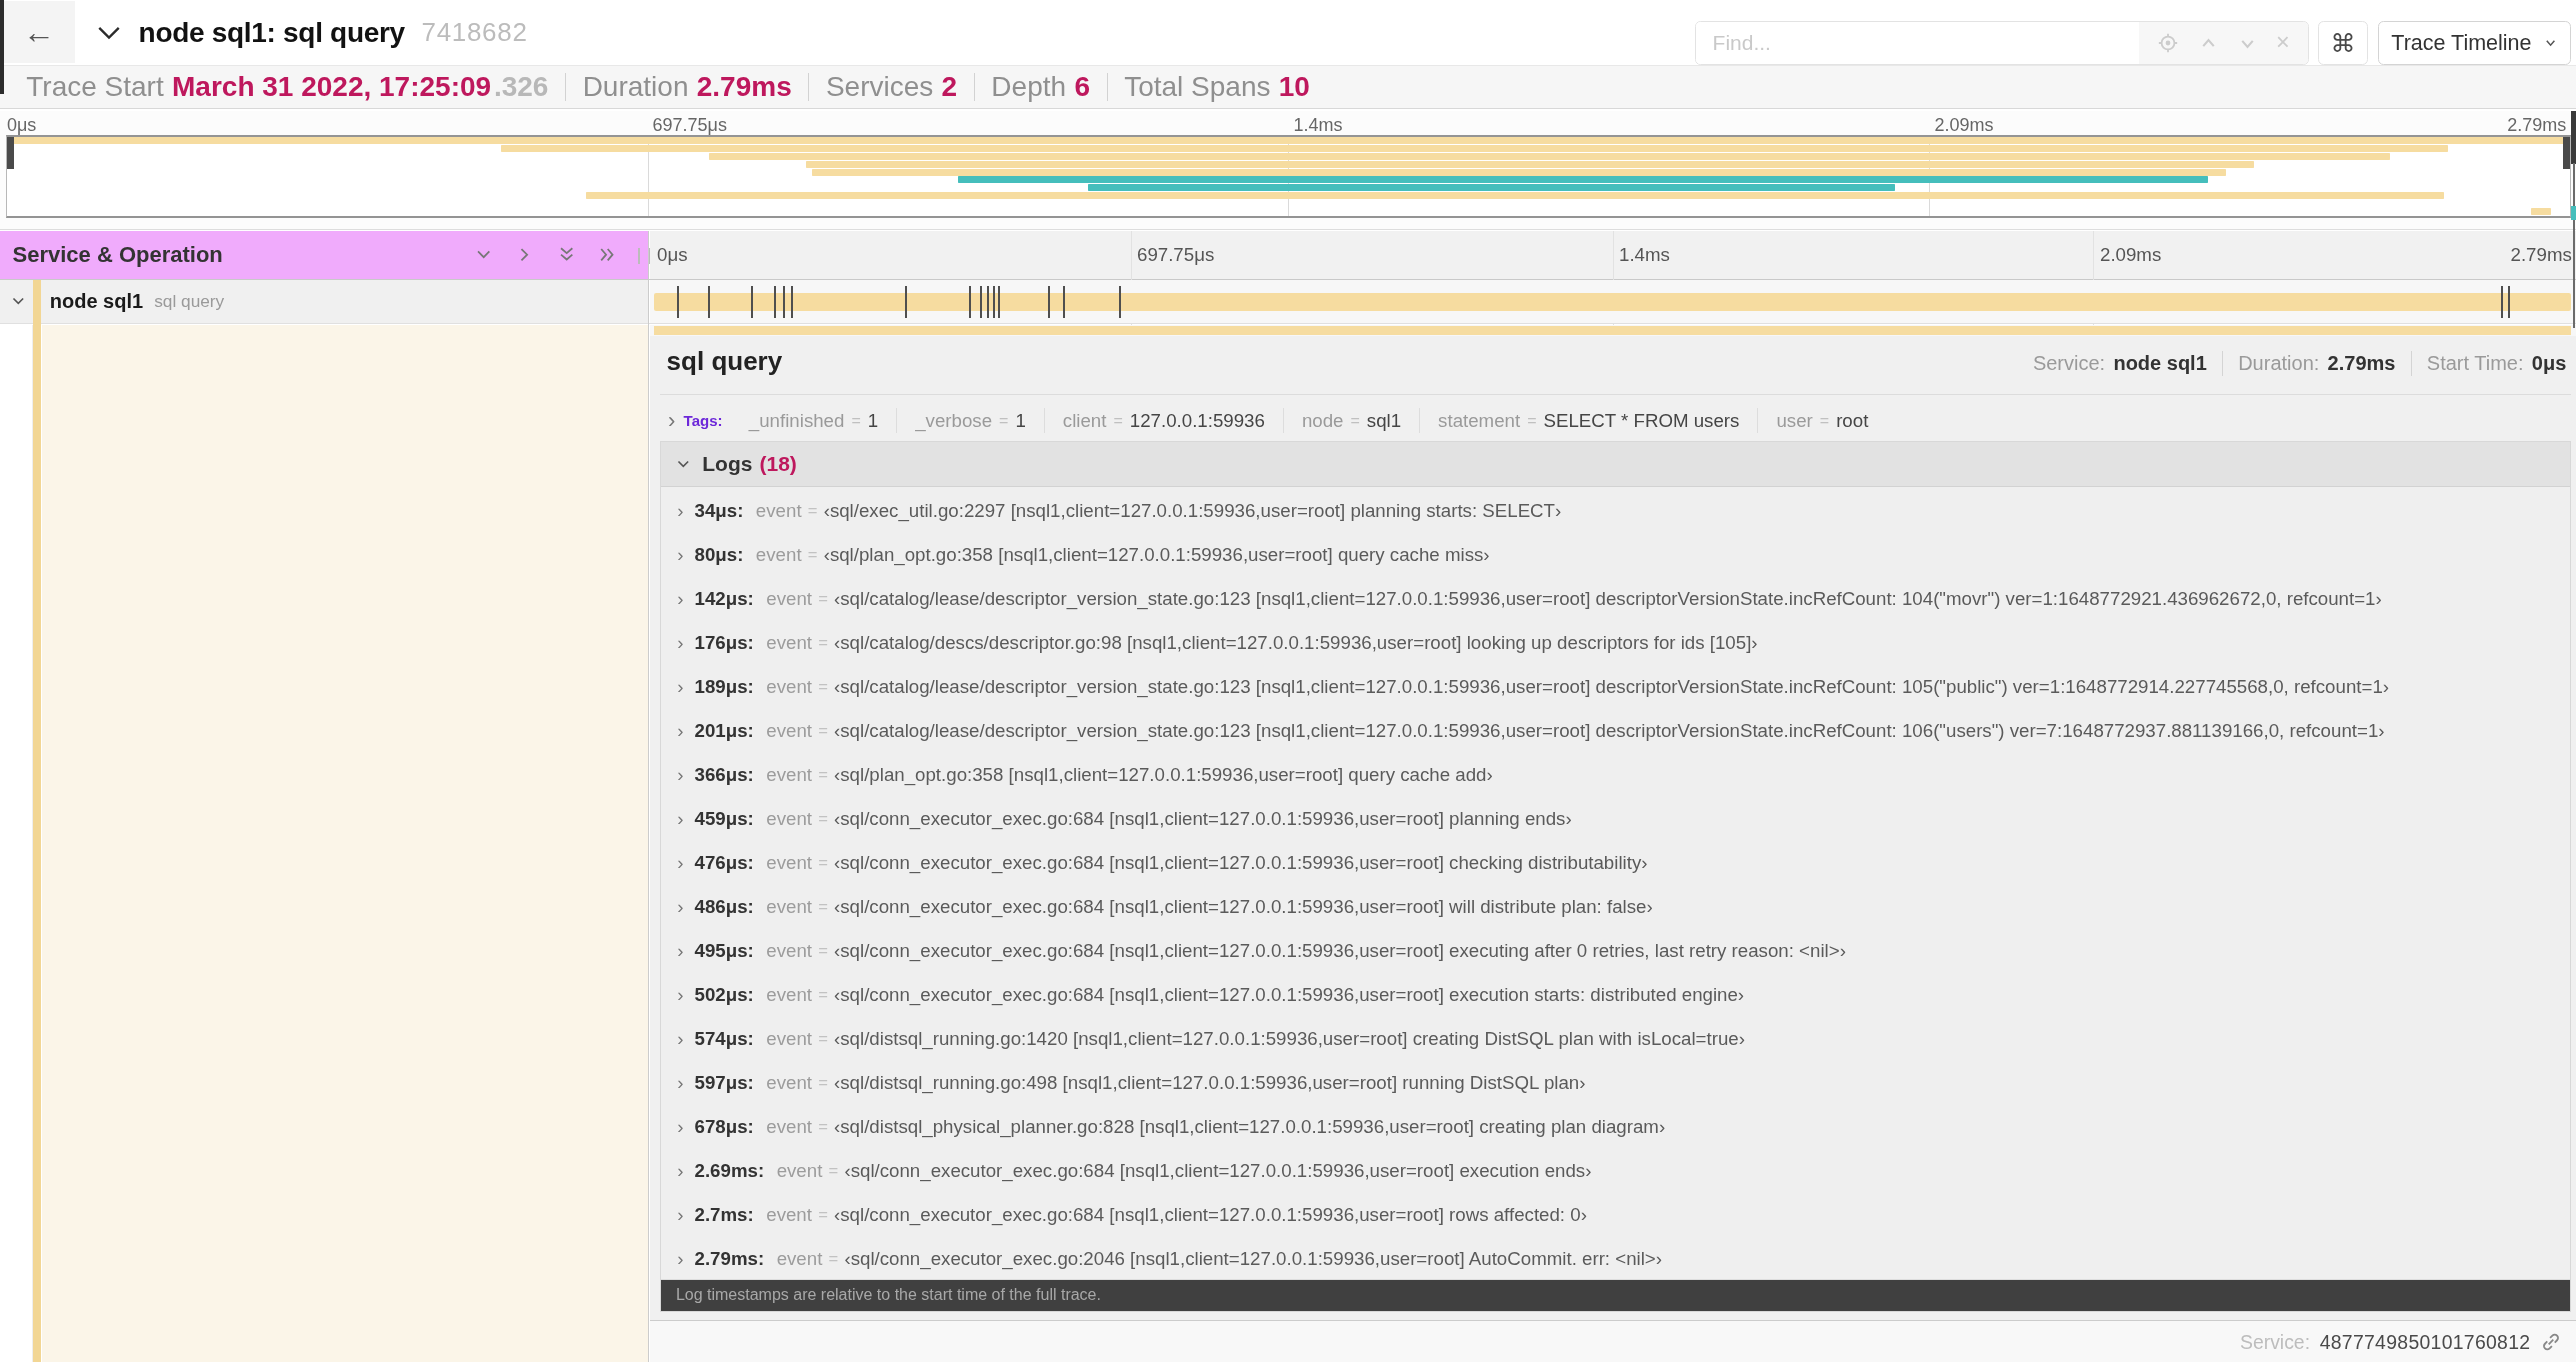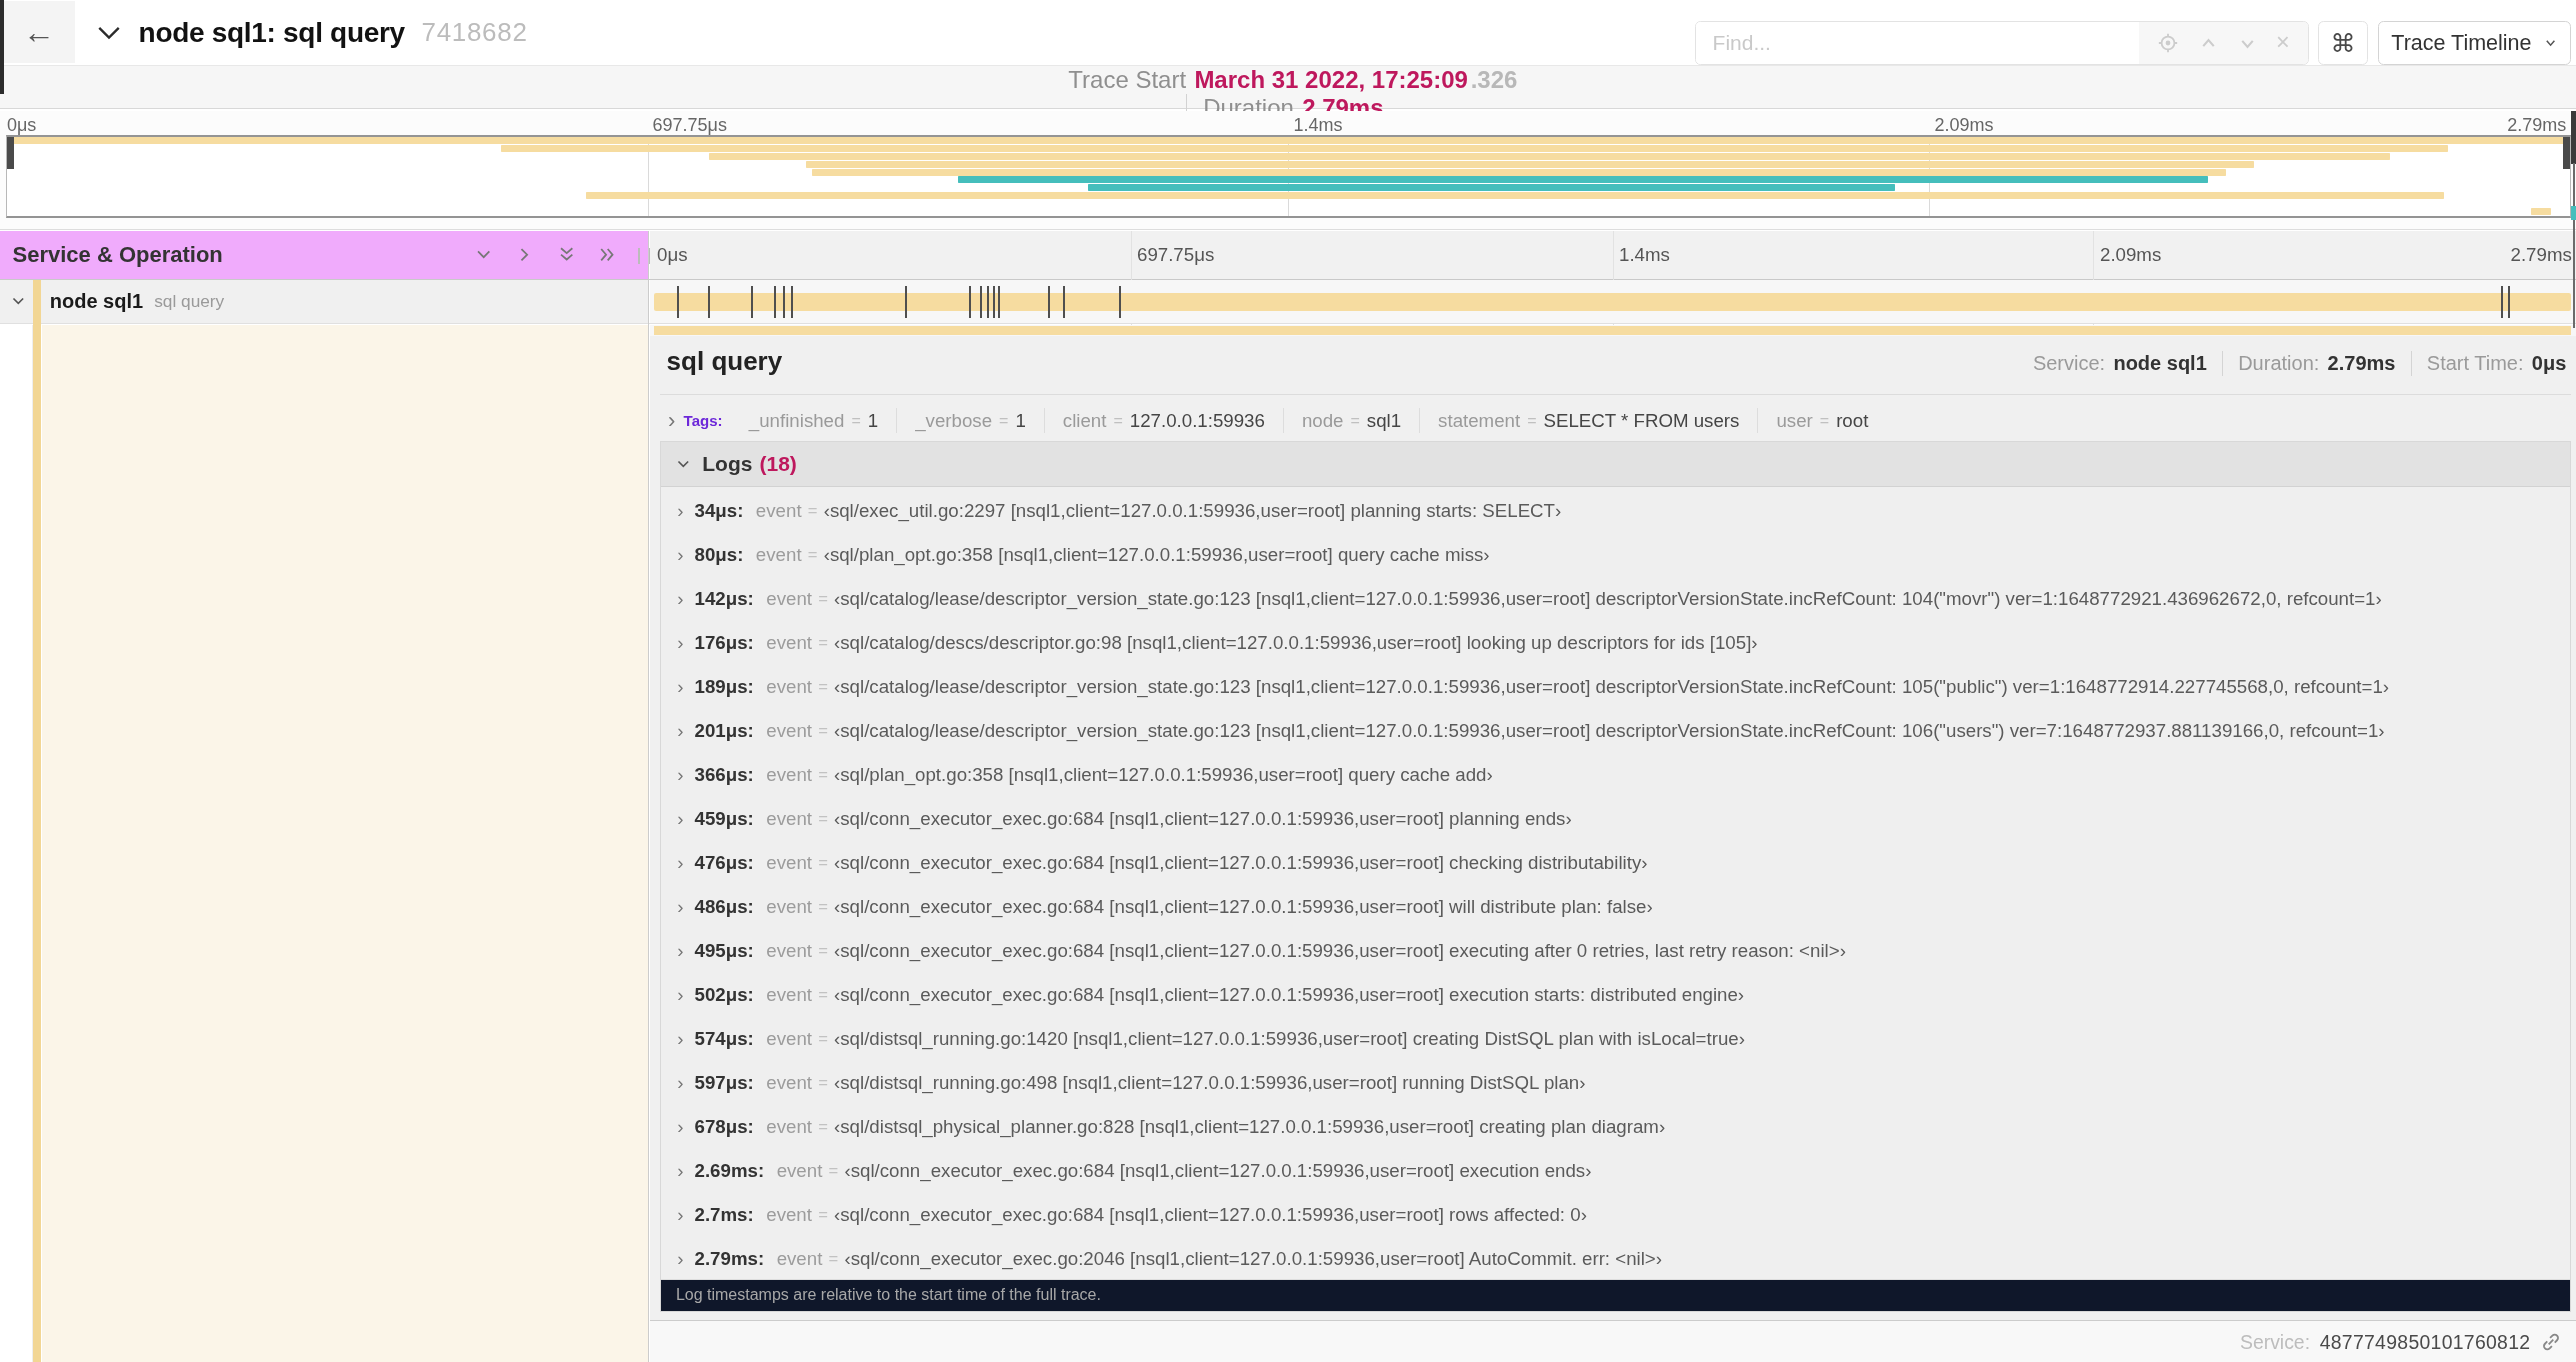--- a/index.html
+++ b/index.html
@@ -21,21 +21,21 @@
   .find-input::placeholder{color:#c9c9c9;}
   .find-icons{width:169px;background:#f7f7f7;display:flex;align-items:center;justify-content:space-evenly;color:#ccc;}
   .find-close{font-size:23.5px;color:#ccc;line-height:1;}
   .kbd-btn{position:absolute;left:2318px;top:21px;width:50px;height:44px;border:1.4px solid #e3e3e3;border-radius:5.5px;
            background:#fff;font-size:25px;color:#4a4a4a;display:flex;align-items:center;justify-content:center;box-sizing:border-box;}
   .view-btn{position:absolute;left:2378px;top:21px;width:193px;height:44px;border:1.4px solid #d4d4d4;border-radius:5.5px;
             background:#fff;font-size:21.5px;color:#333;display:flex;align-items:center;justify-content:center;gap:11px;box-sizing:border-box;}
 
   
   .infobar{position:absolute;top:66px;left:0;width:2576px;height:43px;background:#f6f6f6;border-bottom:1.4px solid #d8d8d8;
-           display:flex;align-items:center;padding-left:9.7px;font-size:24px;box-sizing:border-box;flex-direction:column;}
+           display:flex;align-items:center;padding-left:9.7px;font-size:28px;box-sizing:border-box;}
   .info-item{display:flex;align-items:center;gap:8.3px;padding:0 16.6px;height:28px;}
   .info-item + .info-item{border-left:1.4px solid #d2d2d2;}
   .info-label{color:#8f8f8f;}
   .info-value{color:#be185d;font-weight:bold;white-space:nowrap;}
   .info-extra{color:#b8b8b8;font-weight:bold;margin-left:-5.5px;}
 
   
   .minimap{position:absolute;top:111px;left:0;width:2576px;height:118px;background:#fcfcfc;border-bottom:1.4px solid #ddd;box-sizing:content-box;}
   .mm-ticks{position:absolute;top:4.2px;left:5.5px;width:2565px;height:19.4px;font-size:18px;color:#666;}
   .tick-label{position:absolute;top:0;white-space:nowrap;}
@@ -102,21 +102,21 @@
   .logs-head-chevron{margin-left:14px;}
   .logs-title{font-size:21px;font-weight:bold;color:#333;margin-left:11px;}
   .logs-count{font-size:21px;color:#be185d;margin-left:7px;font-weight:bold;}
   .log-rows{background:#efefef;}
   .log-row{height:44px;box-sizing:border-box;padding-top:14px;display:flex;align-items:flex-start;cursor:pointer;white-space:nowrap;overflow:hidden;}
   .log-chevron{color:#777;font-size:18.7px;margin:0 11px 0 16.6px;line-height:20px;}
   .log-time{font-weight:bold;color:#333;font-size:18.7px;margin-right:12.5px;line-height:20px;}
   .log-key{color:#9c9c9c;font-size:18.7px;margin-right:6.2px;line-height:20px;}
   .log-eq{color:#c2c2c2;font-size:16.6px;margin-right:6.2px;line-height:20px;}
   .log-val{color:#5a5a5a;font-size:18.7px;line-height:20px;}
-  .logs-note{height:30.5px;border-top:1.4px solid #ddd;background:#0f172a;font-size:16px;color:#a8a8a8;
+  .logs-note{height:30.5px;border-top:1.4px solid #ddd;background:#404040;font-size:16px;color:#a8a8a8;
              display:flex;align-items:center;padding-left:15.2px;}
 
   .spanid-row{position:absolute;left:650px;top:1321px;width:1926px;height:42px;background:#f8f8f8;
               display:flex;align-items:center;justify-content:flex-end;padding-right:14px;box-sizing:border-box;gap:9.7px;font-size:19.4px;}
   .spanid-label{color:#bdbdbd;}
   .spanid-value{color:#4a4a4a;letter-spacing:0.3px;}
 
   
   .edge-dark{position:absolute;left:0;top:0;width:3.5px;height:94px;background:#2c2c2c;}
   .rs-thumb{position:absolute;right:0;top:111px;width:5.5px;height:53px;background:#3a3a3a;}

